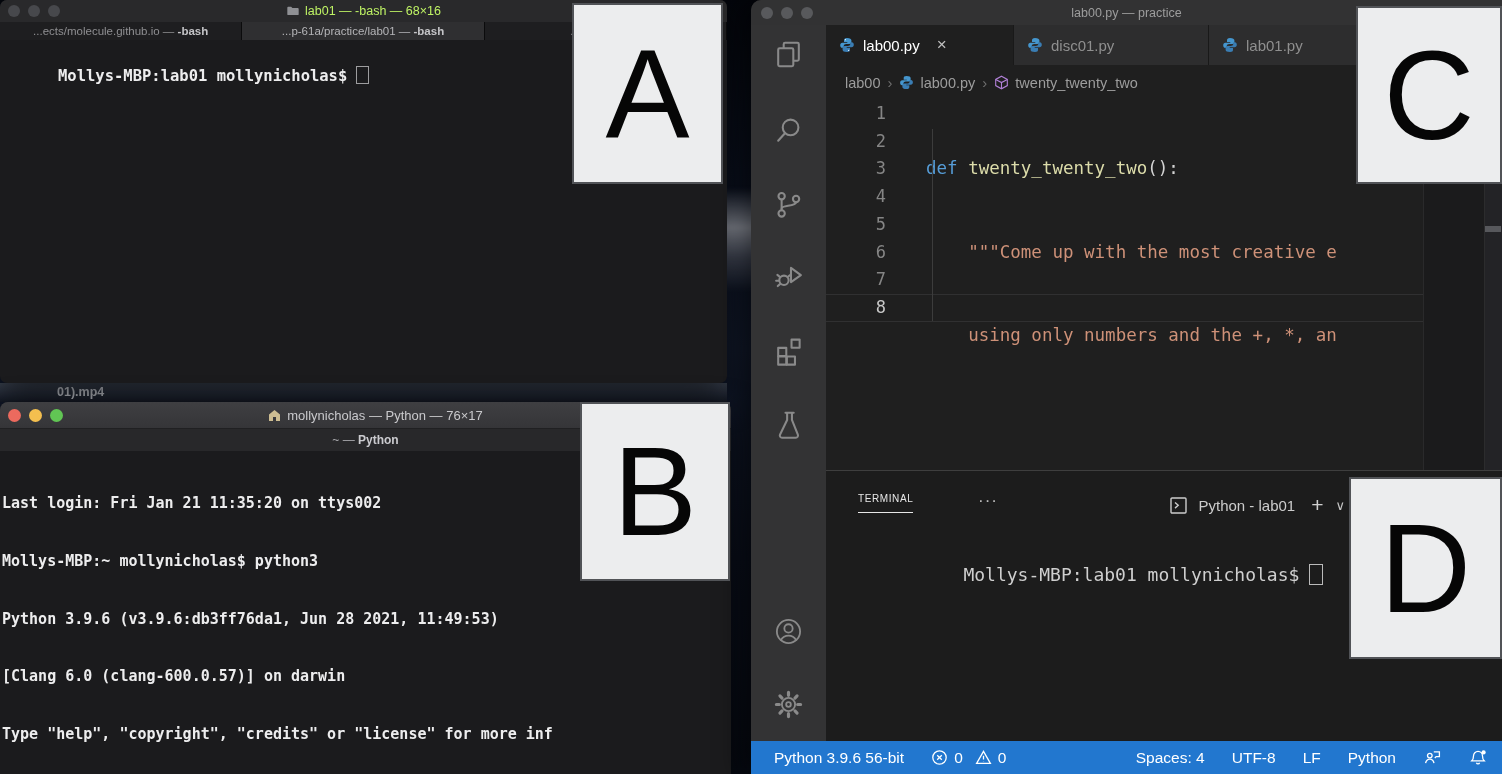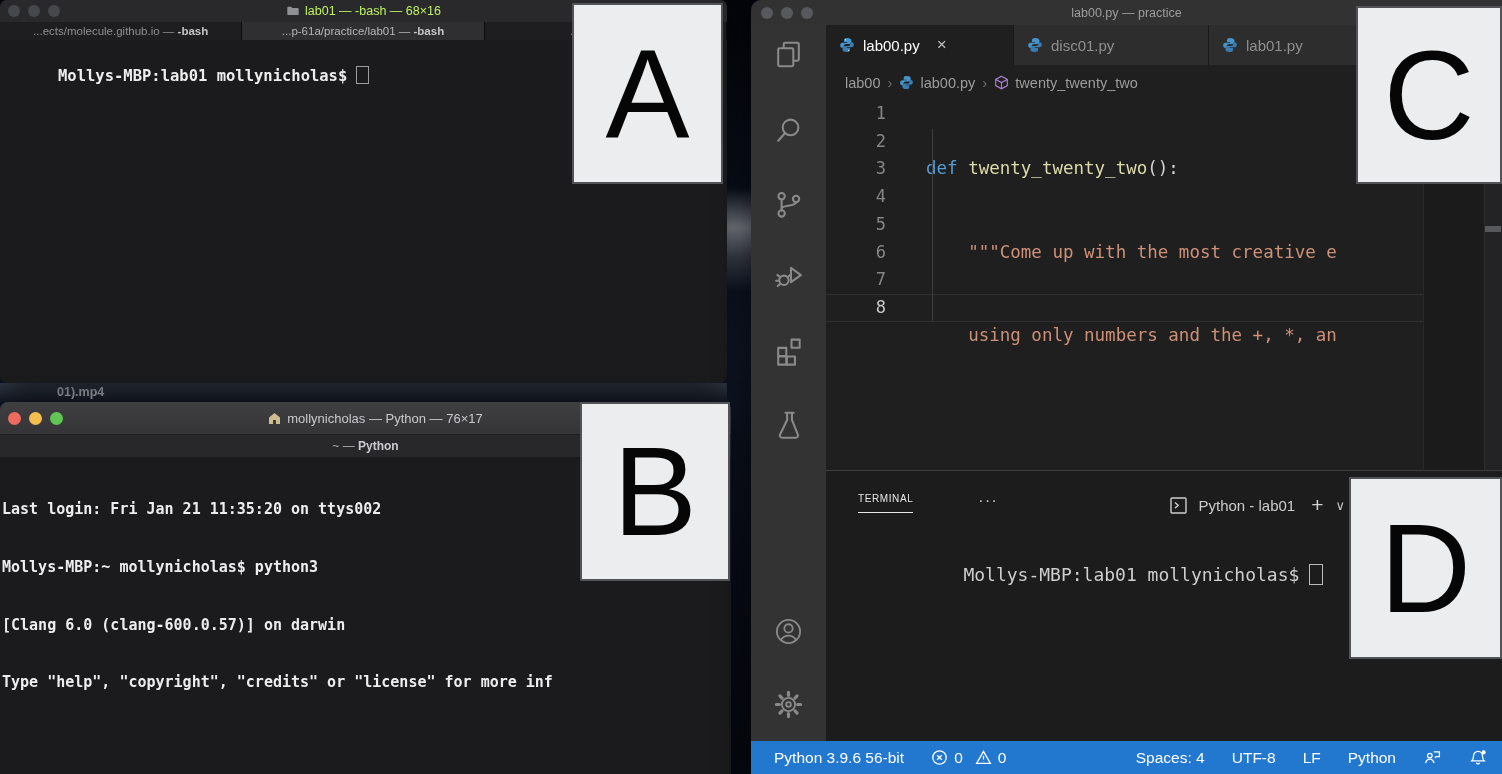--- a/index.html
+++ b/index.html
@@ -12,21 +12,21 @@
   .mp4strip{position:absolute;left:0;top:383px;width:727px;height:19px;
     background:linear-gradient(180deg,#3d4553 0%,#2b3240 45%,#151a26 100%);}
   .mp4strip span{position:absolute;left:57px;top:2px;font-size:12.5px;font-weight:700;color:#c6cad2;}
 
   
   .window{position:absolute;background:#1b1b1d;box-shadow:0 14px 34px rgba(0,0,0,.6);}
   .term-a{left:0;top:0;width:727px;height:383px;border-radius:7px;}
   .term-b{left:0;top:402px;width:731px;height:372px;border-radius:8px 8px 0 0;}
   .mac-titlebar{position:relative;display:flex;align-items:center;justify-content:center;}
   .ta-titlebar{height:22px;background:#29292b;border-radius:7px 7px 0 0;}
-  .tb-titlebar{height:32px;background:linear-gradient(#3f3f42,#353538);border-radius:8px 8px 0 0;padding-left:20px;}
+  .tb-titlebar{height:26px;background:linear-gradient(#3f3f42,#353538);border-radius:8px 8px 0 0;padding-left:20px;}
   .traffic{position:absolute;left:8px;top:0;bottom:0;display:flex;align-items:center;gap:8px;}
   .tl{width:12px;height:12px;border-radius:50%;}
   .tl.dim{background:#47484c;}
   .tl.red{background:#ec6a5e;}.tl.yellow{background:#f4bf4f;}.tl.green{background:#61c554;}
   .tb-titlebar .tl{width:13px;height:13px;}
   .ta-title{font-size:12.5px;color:#bef264;display:flex;align-items:center;gap:5px;}
   .tb-title{font-size:13px;color:#c9c9cc;display:flex;align-items:center;gap:6px;}
   .ta-tabs{display:flex;height:18px;background:#14b8a6;}
   .ta-tab{flex:1;display:flex;align-items:center;justify-content:center;gap:0;
     font-size:11.5px;color:#8f8f92;background:#1e1e20;border-right:1px solid #0b0b0c;white-space:pre;overflow:hidden;}
@@ -144,20 +144,21 @@
         <svg width="13" height="13" viewBox="0 0 13 13">
             <path fill="#cdbd92" d="M6.5 1 12 5.5V12H8V8H5v4H1V5.5z"></path>
           </svg>
         <span>mollynicholas — Python — 76×17</span>
       </div>
     </div>
     <div class="tb-tabbar"><span>~ — </span><b>Python</b></div>
     <div class="term-content">
       <div>Last login: Fri Jan 21 11:35:20 on ttys002</div>
       <div>Mollys-MBP:~ mollynicholas$ python3</div>
+      <div>Python 3.9.6 (v3.9.6:db3ff76da1, Jun 28 2021, 11:49:53)</div>
       <div>[Clang 6.0 (clang-600.0.57)] on darwin</div>
       <div>Type "help", "copyright", "credits" or "license" for more inf</div>
       
     </div>
   </section>
 
   <section class="vscode">
     <div class="vs-titlebar">
       <div class="traffic">
         <span class="tl"></span>

